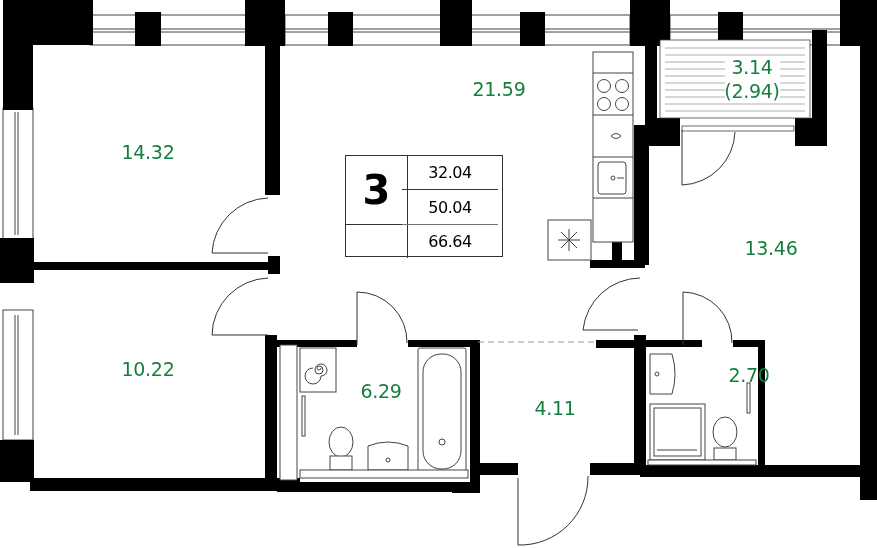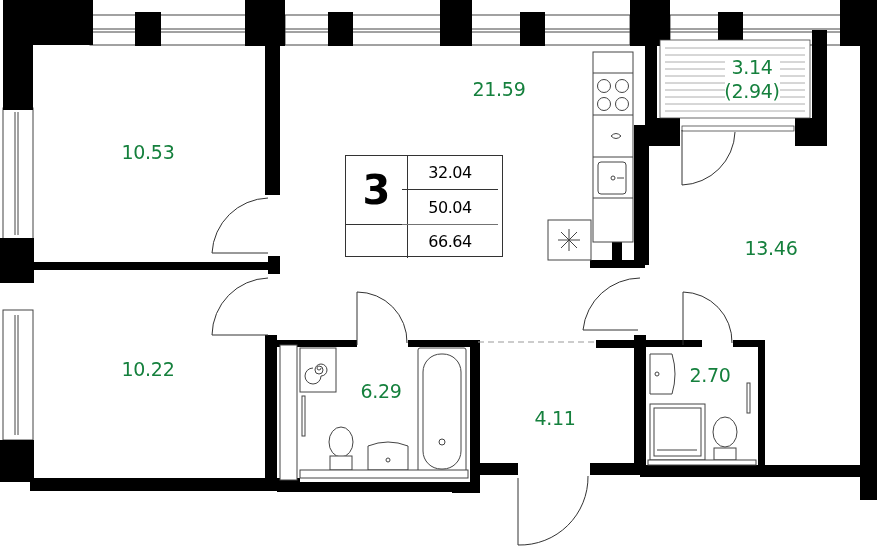--- a/index.html
+++ b/index.html
@@ -164,29 +164,29 @@
     <rect x="650" y="404" width="55" height="56"></rect>
     <rect x="654" y="408" width="47" height="48"></rect>
     <line x1="657" y1="450" x2="697" y2="450"></line>
     <ellipse cx="725" cy="432" rx="12" ry="15"></ellipse>
     <rect x="714" y="448" width="22" height="12"></rect>
     <rect x="747" y="383" width="3" height="30"></rect>
     <rect x="648" y="460" width="108" height="5"></rect>
   </g>
 </svg>
 
-<div class="lbl" style="left:148px; top:153px;">10.53</div>
+<div class="lbl" style="left:148px; top:153px;">14.32</div>
 <div class="lbl" style="left:148px; top:370px;">10.22</div>
 <div class="lbl" style="left:499px; top:90px;">21.59</div>
 <div class="lbl" style="left:752px; top:68px;">3.14</div>
 <div class="lbl" style="left:752px; top:92px;">(2.94)</div>
 <div class="lbl" style="left:771px; top:249px;">13.46</div>
 <div class="lbl" style="left:381px; top:392px;">6.29</div>
-<div class="lbl" style="left:555px; top:419px;">4.11</div>
-<div class="lbl" style="left:710px; top:376px;">2.70</div>
+<div class="lbl" style="left:555px; top:409px;">4.11</div>
+<div class="lbl" style="left:749px; top:376px;">2.70</div>
 
 <div class="summary">
   <div class="rooms">3</div>
   <div class="blank"></div>
   <div class="cell c1">32.04</div>
   <div class="cell c2">50.04</div>
   <div class="cell c3">66.64</div>
 </div>
 
 </body></html>

